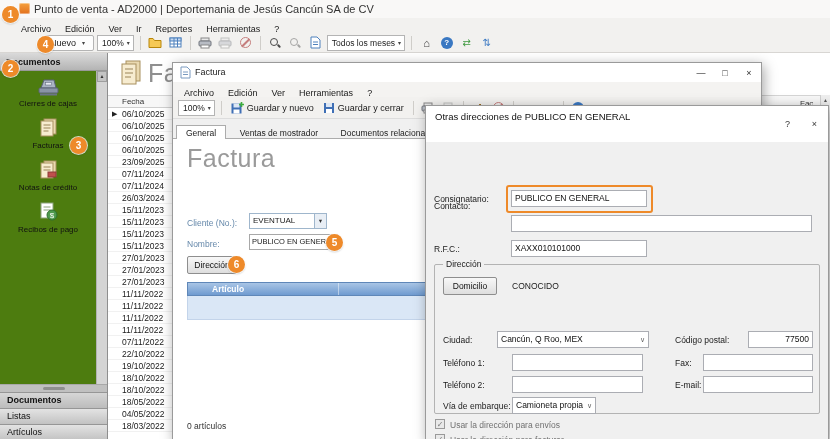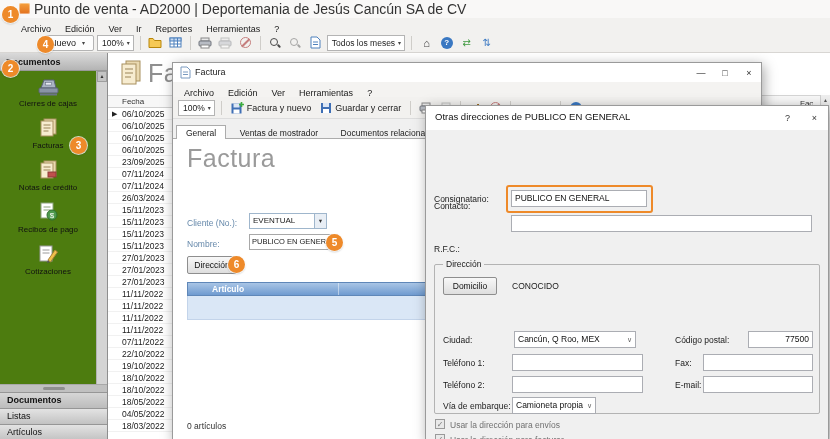--- a/index.html
+++ b/index.html
@@ -2,21 +2,21 @@
 <html><head>
 <meta charset="utf-8">
 <style>
   * { margin:0; padding:0; box-sizing:border-box; }
   body { margin:0; background:#ddd; font-family:"Liberation Sans", sans-serif; }
   #screen { position:relative; width:830px; height:439px; overflow:hidden; background:#f2f1ef; font-family:"Liberation Sans", sans-serif; }
 
   
   .titlebar { position:absolute; left:0; top:0; width:100%; height:18px; background:#f9f8f7; }
   .app-ico { position:absolute; left:19px; top:3px; width:11px; height:11px; background:linear-gradient(#f5a03c,#e2701d); border-radius:2px; box-shadow:inset 0 0 0 1px rgba(255,255,255,.4); }
-  .app-title { position:absolute; left:34px; top:0; line-height:18px; font-size:14px; color:#333; }
+  .app-title { position:absolute; left:34px; top:0; line-height:18px; font-size:11px; color:#333; }
   .menubar { position:absolute; left:14px; top:18px; height:15px; white-space:nowrap; }
   .menu-item { display:inline-block; padding:0 7px; font-size:9px; line-height:15px; color:#1a1a1a; }
   .menu-item::first-letter { text-decoration:underline; }
   .toolbar { position:absolute; left:0; top:33px; width:100%; height:20px; background:#f2f1ef; border-bottom:1px solid #d8d6d3; display:flex; align-items:center; padding-left:44px; gap:3px; }
   .tb-btn { display:inline-flex; align-items:center; gap:3px; height:16px; padding:0 5px; background:#fdfdfd; border:1px solid #b4b4b4; border-radius:2px; font-size:9px; color:#1a1a1a; }
   .tb-combo { display:inline-flex; align-items:center; height:16px; border:1px solid #b4b4b4; background:#fff; font-size:8.5px; padding-left:4px; color:#1a1a1a; white-space:nowrap; }
   .caret { font-size:6px; color:#444; padding:0 3px; }
   .tb-sep { width:1px; height:14px; background:#cfcdc9; margin:0 3px; flex:none; }
   .tico { display:inline-flex; align-items:center; justify-content:center; width:17px; height:16px; flex:none; }
   .dim { opacity:.45; }
@@ -79,21 +79,21 @@
   .df-combo { position:absolute; left:76px; top:74px; width:78px; height:16px; background:#fff; border:1px solid #9fb6cc; font-size:8px; line-height:14px; padding-left:3px; color:#1a1a1a; }
   .df-combo .dd { position:absolute; right:0; top:0; width:12px; height:100%; background:#e8eef5; border-left:1px solid #9fb6cc; font-size:5.5px; text-align:center; line-height:14px; color:#333; }
   .df-field { position:absolute; left:76px; top:95px; width:86px; height:16px; background:#fff; border:1px solid #a8a8a8; font-size:7.5px; line-height:14px; padding-left:2px; color:#1a1a1a; white-space:nowrap; overflow:hidden; }
   .df-dir-btn { position:absolute; left:14px; top:117px; width:50px; height:18px; background:linear-gradient(#f8f8f8,#dedede); border:1px solid #8e8e8e; border-radius:2px; font-size:8.5px; text-align:center; line-height:16px; color:#111; }
   .df-grid-header { position:absolute; left:14px; top:143px; right:14px; height:14px; background:linear-gradient(#a9c5e5,#6f9bd0); border:1px solid #5f87b8; color:#fff; font-size:8.5px; font-weight:bold; line-height:12px; padding-left:24px; }
   .gh-sep { position:absolute; top:0; width:1px; height:100%; background:rgba(255,255,255,.45); }
   .df-grid-body { position:absolute; left:14px; top:157px; right:14px; height:24px; background:#dae7f6; border:1px solid #c3d4ea; border-top:none; }
   .df-footer { position:absolute; left:14px; bottom:10px; font-size:8.5px; color:#333; }
 
   .dlg-dir { left:425px; top:105px; width:404px; height:336px; z-index:20; }
-  .dd-titlebar { height:24px; }
+  .dd-titlebar { height:36px; }
   .dd-title { position:absolute; left:9px; top:0; line-height:22px; font-size:9.5px; color:#111; }
   .dd-titlebar .wbtn { width:27px; }
   .dd-tabs { position:absolute; left:0; top:22px; width:100%; height:22px; padding:4px 0 0 6px; background:#f0f0f0; border-bottom:1px solid #b5b5b5; white-space:nowrap; }
   .tab2 { display:inline-block; padding:3px 8px 4px; font-size:8.5px; color:#111; }
   .tab2.active { background:#f1f1f1; border:1px solid #aaa; border-bottom:none; }
   .dd-label { position:absolute; font-size:8.5px; color:#1a1a1a; white-space:nowrap; }
   .fld { position:absolute; height:17px; background:#fff; border:1px solid #abadb3; font-size:8.5px; line-height:15px; padding:0 3px; color:#111; white-space:nowrap; overflow:hidden; }
   .fld.num { text-align:right; }
   .fcombo .ca { position:absolute; right:3px; top:0; line-height:15px; font-size:7px; color:#666; }
   .hl-rect { position:absolute; left:80px; top:79px; width:147px; height:28px; border:2px solid #ee8a2a; border-radius:3px; z-index:5; }
@@ -233,30 +233,20 @@
       </div>
       <div class="sb-item">
         <svg width="26" height="22" viewBox="0 0 26 22">
             <rect x="6" y="2" width="12" height="15" fill="#ffffff" stroke="#8aa27a"></rect>
             <line x1="8.5" y1="6" x2="15.5" y2="6" stroke="#8aa27a"></line>
             <line x1="8.5" y1="9" x2="15.5" y2="9" stroke="#8aa27a"></line>
             <circle cx="17" cy="14" r="5" fill="#4e9a4e" stroke="#2f6f2f"></circle>
             <text x="17" y="17" font-size="8" fill="#fff" text-anchor="middle" font-family="sans-serif">$</text>
           </svg>
         <div class="sb-label">Recibos de pago</div>
-      </div>
-      <div class="sb-item">
-        <svg width="26" height="22" viewBox="0 0 26 22">
-            <rect x="5" y="3" width="12" height="15" fill="#ffffff" stroke="#9a9a9a"></rect>
-            <line x1="7.5" y1="7" x2="14.5" y2="7" stroke="#9a9a9a"></line>
-            <line x1="7.5" y1="10" x2="14.5" y2="10" stroke="#9a9a9a"></line>
-            <path d="M13 17 L20 7 L22.5 9 L15.5 19 Z" fill="#f0c04a" stroke="#a8823c"></path>
-            <path d="M13 17 l-1.2 3 2.8-.8 z" fill="#555"></path>
-          </svg>
-        <div class="sb-label">Cotizaciones</div>
       </div>
     </div>
     <div class="sb-scroll">
       <span class="sb-up">▲</span>
     </div>
     <div class="sb-grip"></div>
     <div class="sb-sections">
       <div class="sb-section active">Documentos</div>
       <div class="sb-section">Listas</div>
       <div class="sb-section">Artículos</div>
@@ -332,21 +322,21 @@
         <span class="caret">▾</span>
       </span>
       <span class="tb-sep"></span>
       <span class="df-save">
         <svg width="13" height="12" viewBox="0 0 13 12">
             <rect x="0.5" y="1.5" width="10" height="10" fill="#3f6fb5"></rect>
             <rect x="2.5" y="1.5" width="6" height="4" fill="#dce6f4"></rect>
             <rect x="2.5" y="7.5" width="6" height="4" fill="#fff"></rect>
             <path d="M10.5 0 v5 M8 2.5 h5" stroke="#3fae3f" stroke-width="1.6"></path>
           </svg>
-        <span>Factura y nuevo</span>
+        <span>Guardar y nuevo</span>
       </span>
       <span class="df-save">
         <svg width="12" height="12" viewBox="0 0 12 12">
             <rect x="1" y="1" width="10" height="10" fill="#3f6fb5"></rect>
             <rect x="3" y="1" width="6" height="4" fill="#dce6f4"></rect>
             <rect x="3" y="7" width="6" height="4" fill="#fff"></rect>
           </svg>
         <span>Guardar y cerrar</span>
       </span>
       <span class="tb-sep"></span>
@@ -423,28 +413,29 @@
     </div>
 
     <span class="dd-label" style="left:8px;top:88px">Consignatario:</span>
     <span class="fld" style="left:85px;top:84px;width:136px">PUBLICO EN GENERAL</span>
     <span class="hl-rect"></span>
 
     <span class="dd-label" style="left:8px;top:95px">Contacto:</span>
     <span class="fld" style="left:85px;top:109px;width:301px"></span>
 
     <span class="dd-label" style="left:8px;top:138px">R.F.C.:</span>
+    <span class="fld" style="left:85px;top:134px;width:136px">XAXX010101000</span>
 
     <div class="grp">
       <span class="grp-legend">Dirección</span>
       <span class="dom-btn">Domicilio</span>
       <span class="dd-label" style="left:77px;top:16px">CONOCIDO</span>
 
       <span class="dd-label" style="left:8px;top:70px">Ciudad:</span>
-      <span class="fld fcombo" style="left:79px;top:66px;width:122px">
+      <span class="fld fcombo" style="left:62px;top:66px;width:152px">
         <span>Cancún, Q Roo, MEX</span>
         <span class="ca">∨</span>
       </span>
       <span class="dd-label" style="left:240px;top:70px">Código postal:</span>
       <span class="fld num" style="left:313px;top:66px;width:65px">77500</span>
 
       <span class="dd-label" style="left:8px;top:93px">Teléfono 1:</span>
       <span class="fld" style="left:77px;top:89px;width:131px"></span>
       <span class="dd-label" style="left:240px;top:93px">Fax:</span>
       <span class="fld" style="left:268px;top:89px;width:110px"></span>

